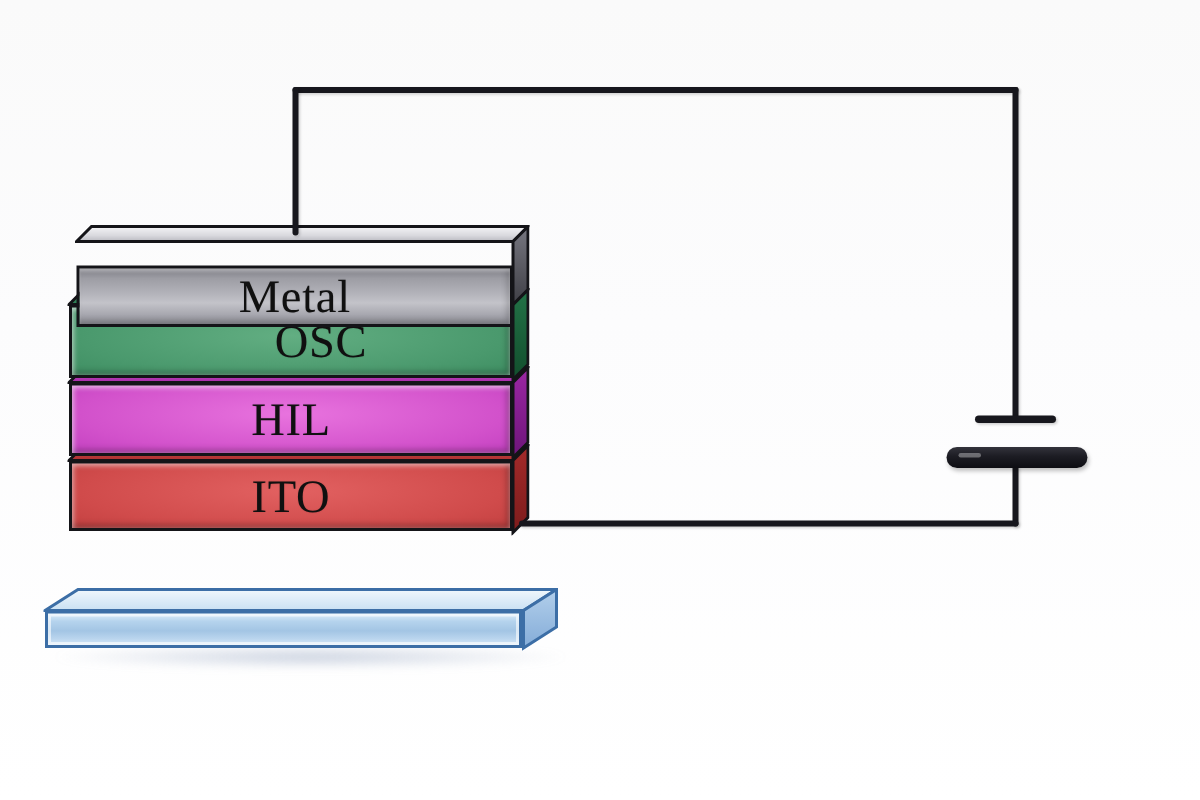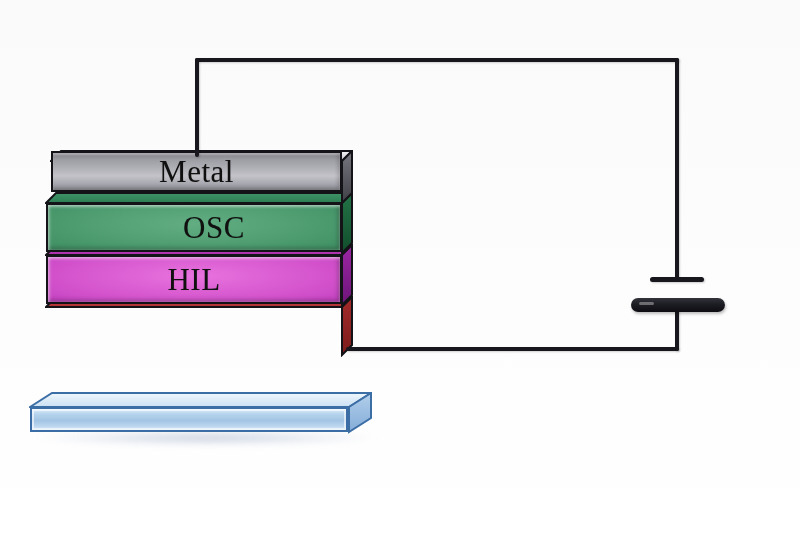--- a/index.html
+++ b/index.html
@@ -22,21 +22,21 @@
   }
   .layer-label{
     color:#101010;
     font-size:31px;
     letter-spacing:0.5px;
     line-height:1;
     text-shadow:0 0 1px rgba(0,0,0,0.15);
   }
   
   #metal-group{left:50px;top:150px;width:303px;height:55px;}
-  #metal-front{left:1px;top:1px;width:291px;height:41px;
+  #metal-front{left:1px;top:27px;width:291px;height:41px;
     background:linear-gradient(180deg,#7e7e86 0%,#9d9da4 18%,#b3b3ba 45%,#c3c3c9 62%,#a5a5ad 85%,#8e8e96 100%);
     box-shadow:inset 0 2px 2px rgba(255,255,255,0.35), inset -2px -2px 4px rgba(0,0,0,0.2);}
   
   #osc-group{left:45px;top:192px;width:308px;height:63px;}
   #osc-front{left:1px;top:11px;width:296px;height:49px;
     background:radial-gradient(120% 150% at 50% 42%,#62ae82 0%,#4a996d 40%,#2f8054 78%,#256f47 100%);
     box-shadow:inset 0 2px 3px rgba(255,255,255,0.45), inset 2px 0 3px rgba(255,255,255,0.3), inset -2px -2px 4px rgba(0,0,0,0.3);padding-left:40px;}
   
   #hil-group{left:45px;top:244px;width:308px;height:63px;}
   #hil-front{left:1px;top:11px;width:296px;height:49px;
@@ -107,20 +107,23 @@
             <stop offset="1" stop-color="#ad3030"></stop>
         </linearGradient>
         <linearGradient id="g-ito-side" x1="0" y1="0" x2="0" y2="1">
           <stop offset="0" stop-color="#a42a2a"></stop>
             <stop offset="1" stop-color="#7c1c1c"></stop>
         </linearGradient>
       </defs>
       <polygon points="1,11 11,1 307,1 297,11" fill="url(#g-ito-top)" stroke="#141418" stroke-width="2"></polygon>
       <polygon points="297,11 307,1 307,49 297,59" fill="url(#g-ito-side)" stroke="#141418" stroke-width="2"></polygon>
     </svg>
+    <div id="ito-front" class="front">
+      <span class="layer-label">ITO</span>
+    </div>
   </div>
 
   <div id="hil-group" class="layer-group">
     <svg width="308" height="63" viewBox="0 0 308 63">
       <defs>
         <linearGradient id="g-hil-top" x1="0" y1="0" x2="0" y2="1">
           <stop offset="0" stop-color="#cb52c6"></stop>
             <stop offset="1" stop-color="#a72ba8"></stop>
         </linearGradient>
         <linearGradient id="g-hil-side" x1="0" y1="0" x2="0" y2="1">

